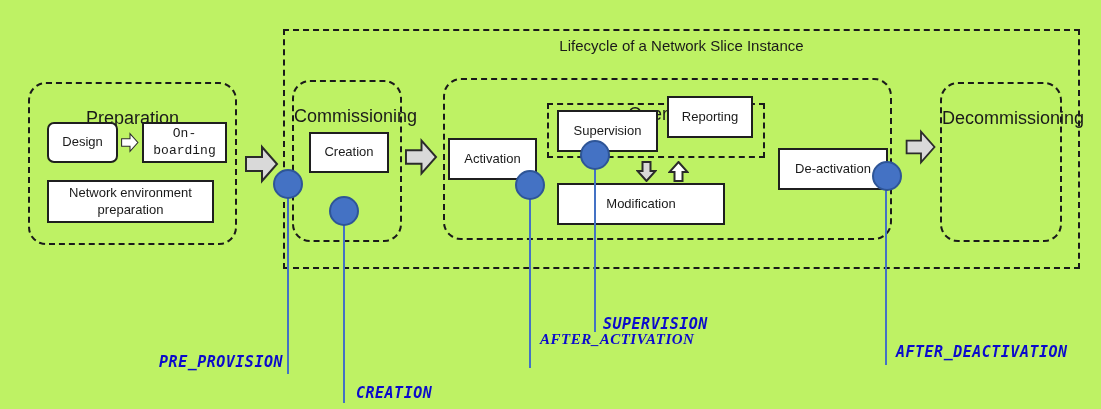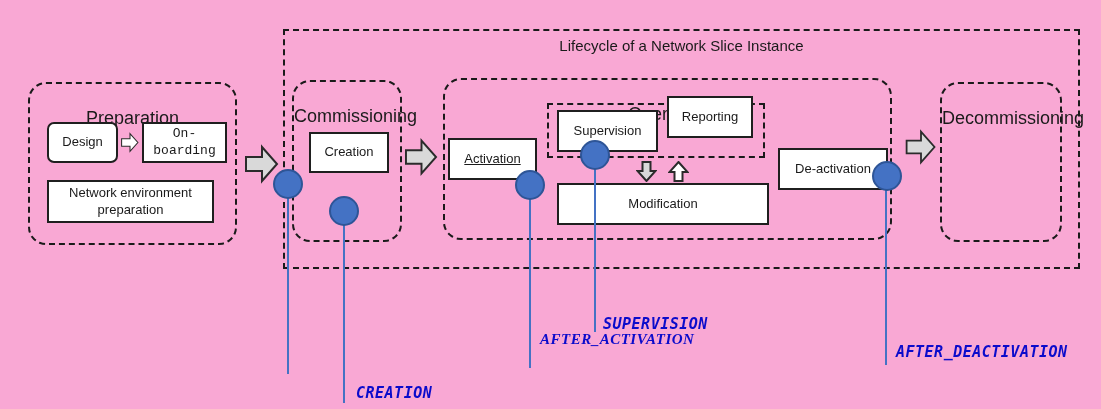--- a/index.html
+++ b/index.html
@@ -1,21 +1,21 @@
 <!DOCTYPE html>
 <html style="--marker-fill: #4472C4; --marker-border: #2E5597; --event-label-color: #0B0BCB; --arrow-fill: #D9D9D9;"><head>
 <meta charset="utf-8">
 <style>
   * { margin: 0; padding: 0; box-sizing: border-box; }
   body { background: #ffffff; font-family: "Liberation Sans", sans-serif; }
   .canvas {
     position: relative;
     width: 1101px;
     height: 409px;
-    background: #f9a8d4;
+    background: #bef264;
     overflow: hidden;
   }
   
   .phase-box {
     position: absolute;
     border: 2px dashed #1a1a1a;
     border-radius: 18px;
     background: transparent;
   }
   .lifecycle-box {
@@ -128,37 +128,37 @@
     <span>Creation</span>
   </div>
 
   <svg class="block-arrow arrow-gray" style="left:405px; top:137px;" width="33" height="40" viewBox="0 0 34 40">
     <polygon points="1,13 17,13 17,3 32,20 17,37 17,27 1,27"></polygon>
   </svg>
 
   <div class="phase-box" style="left:443px; top:78px; width:449px; height:162px;">
     <div class="phase-label">Operation</div>
   </div>
-  <div class="task-box" style="left:448px; top:138px; width:89px; height:42px;text-decoration:underline;">
+  <div class="task-box" style="left:448px; top:138px; width:89px; height:42px;">
     <span>Activation</span>
   </div>
   <div class="group-dashed" style="left:547px; top:103px; width:218px; height:55px;"></div>
   <div class="task-box" style="left:557px; top:110px; width:101px; height:42px;">
     <span>Supervision</span>
   </div>
   <div class="task-box" style="left:667px; top:96px; width:86px; height:42px;">
     <span>Reporting</span>
   </div>
   <svg class="block-arrow arrow-gray" style="left:636px; top:161px;" width="21" height="21" viewBox="0 0 20 21">
     <polygon points="6,1 14,1 14,10 19,10 10,20 1,10 6,10"></polygon>
   </svg>
   <svg class="block-arrow arrow-white" style="left:668px; top:161px;" width="21" height="21" viewBox="0 0 20 21">
     <polygon points="10,1 19,11 14,11 14,20 6,20 6,11 1,11"></polygon>
   </svg>
-  <div class="task-box" style="left:557px; top:183px; width:212px; height:42px;">
+  <div class="task-box" style="left:557px; top:183px; width:168px; height:42px;">
     <span>Modification</span>
   </div>
   <div class="task-box" style="left:778px; top:148px; width:110px; height:42px;">
     <span>De-activation</span>
   </div>
 
   <svg class="block-arrow arrow-gray" style="left:905px; top:129px;" width="32" height="36" viewBox="0 0 34 40">
     <polygon points="1,13 17,13 17,3 32,20 17,37 17,27 1,27"></polygon>
   </svg>
 
@@ -171,18 +171,19 @@
   <div class="leader-line" style="left:529px; top:185px; height:183px;"></div>
   <div class="leader-line" style="left:594px; top:155px; height:177px;"></div>
   <div class="leader-line" style="left:885px; top:176px; height:189px;"></div>
 
   <div class="event-marker" style="left:273px; top:169px;"></div>
   <div class="event-marker" style="left:329px; top:196px;"></div>
   <div class="event-marker" style="left:515px; top:170px;"></div>
   <div class="event-marker" style="left:580px; top:140px;"></div>
   <div class="event-marker" style="left:872px; top:161px;"></div>
 
+  <div class="event-label" style="left:287px; top:353px; transform:translateX(-100%); padding-right:4px;">PRE_PROVISION</div>
   <div class="event-label" style="left:356px; top:384px;">CREATION</div>
   <div class="event-label" style="left:540px; top:331px;font-family:Liberation Serif, serif;">AFTER_ACTIVATION</div>
   <div class="event-label" style="left:603px; top:315px;">SUPERVISION</div>
   <div class="event-label" style="left:896px; top:343px;">AFTER_DEACTIVATION</div>
 
 </div>
 
 </body></html>

